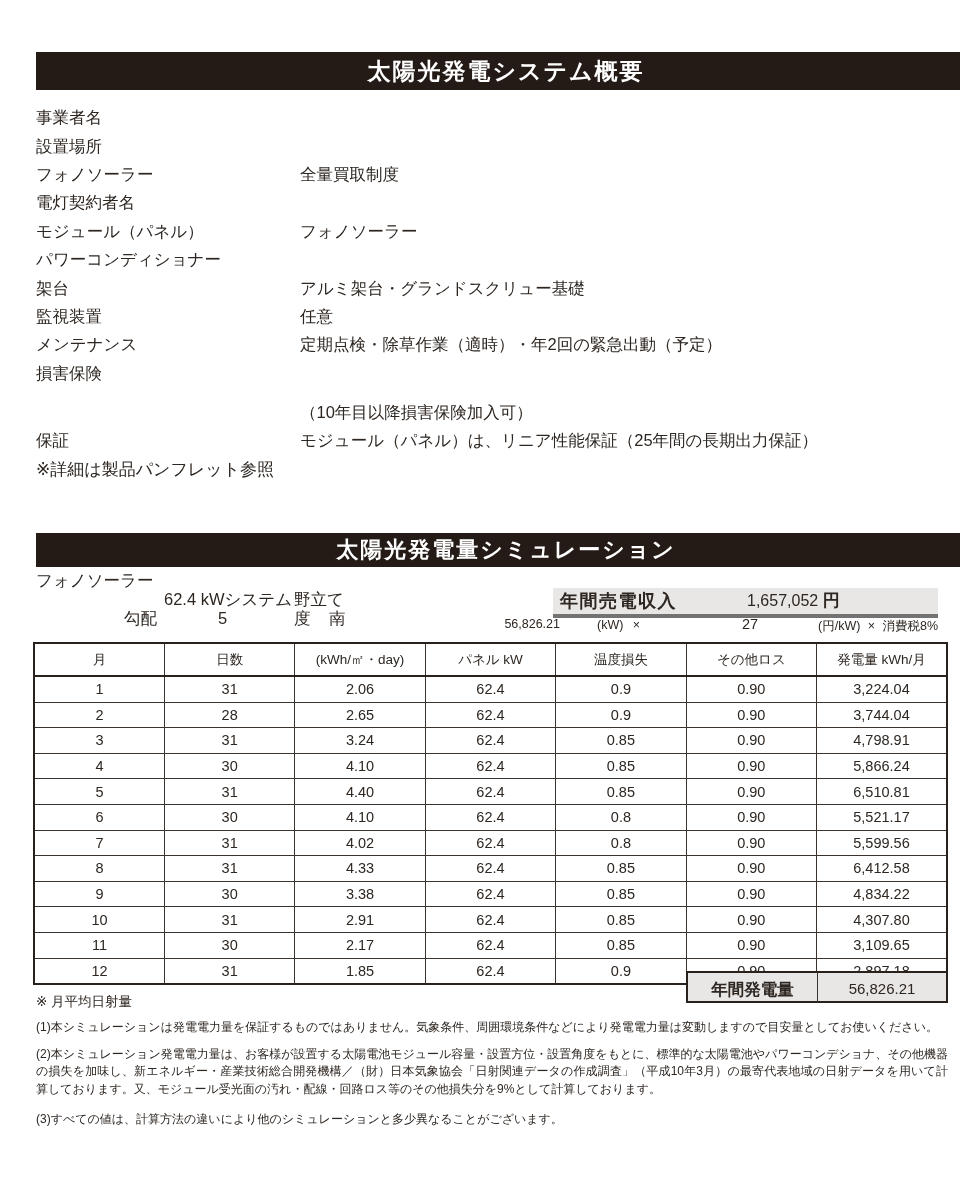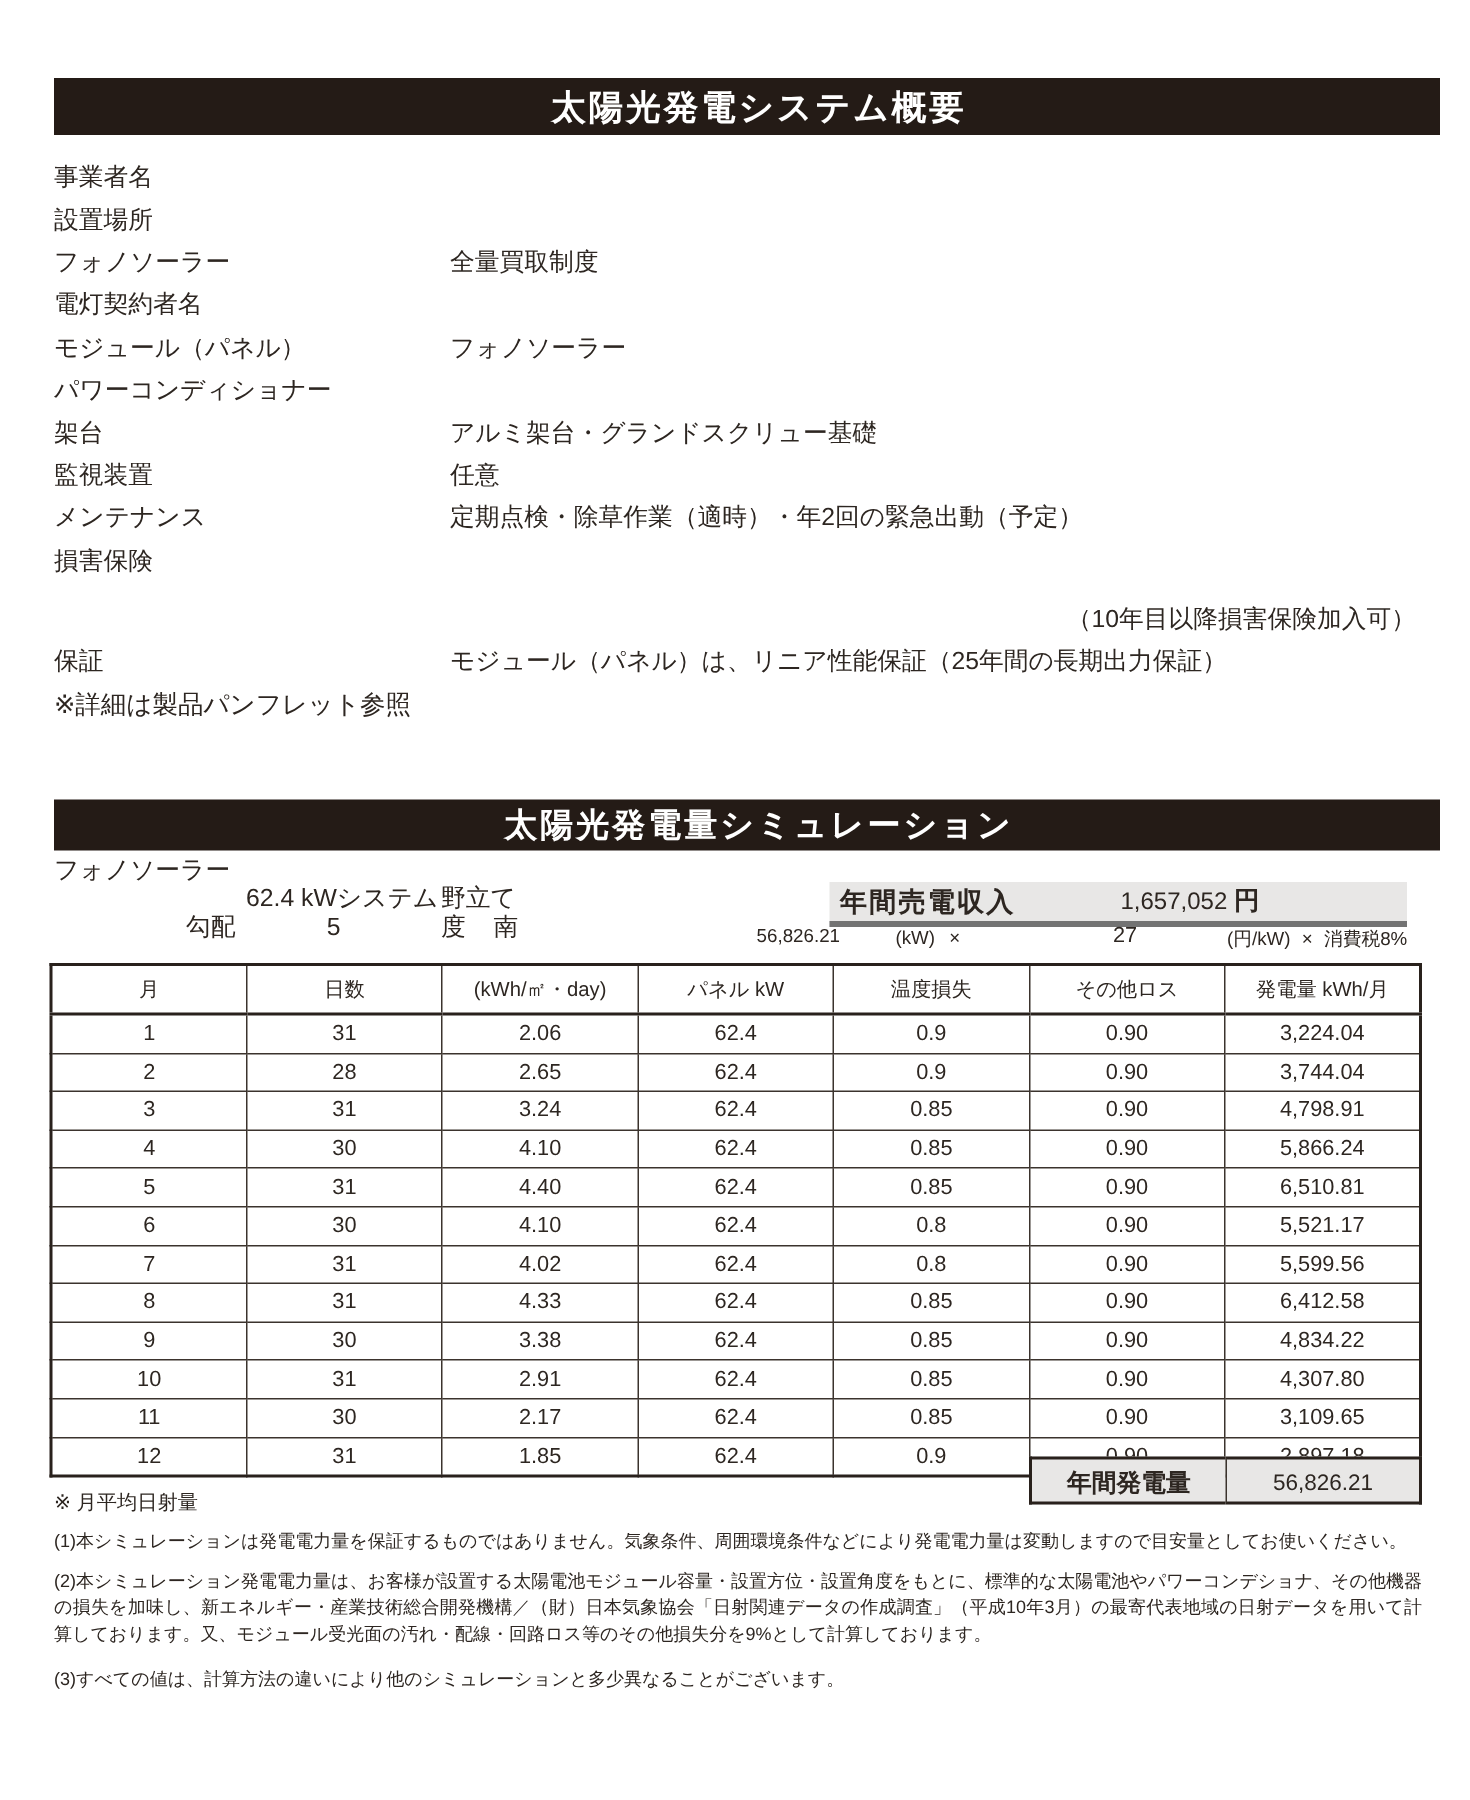--- a/index.html
+++ b/index.html
@@ -14,21 +14,21 @@
   .bar{
     position:absolute;left:36px;width:908px;background:#241b16;color:#ffffff;
     text-align:center;font-weight:bold;letter-spacing:2px;padding-left:16px;
   }
   .bar1{top:52px;height:38px;line-height:38px;font-size:23px;}
   .bar2{top:533px;height:34px;line-height:34px;font-size:22px;}
 
   
   .overview{position:absolute;left:36px;top:104px;width:908px;}
   .ov-row{display:flex;height:28.4px;align-items:center;font-size:16.5px;}
-  .ov-row:nth-child(11){margin-top:11px;text-align:right;} 
+  .ov-row:nth-child(11){margin-top:11px;} 
   .ov-label{width:264px;flex:none;}
   .ov-value{flex:1;}
   .ov-footnote{height:28.4px;display:flex;align-items:center;font-size:17px;}
 
   
   .abs{position:absolute;}
   .sim-text{font-size:16.5px;line-height:19px;white-space:nowrap;}
   .slope-val{width:45px;text-align:center;}
 
   .revenue-strip{

